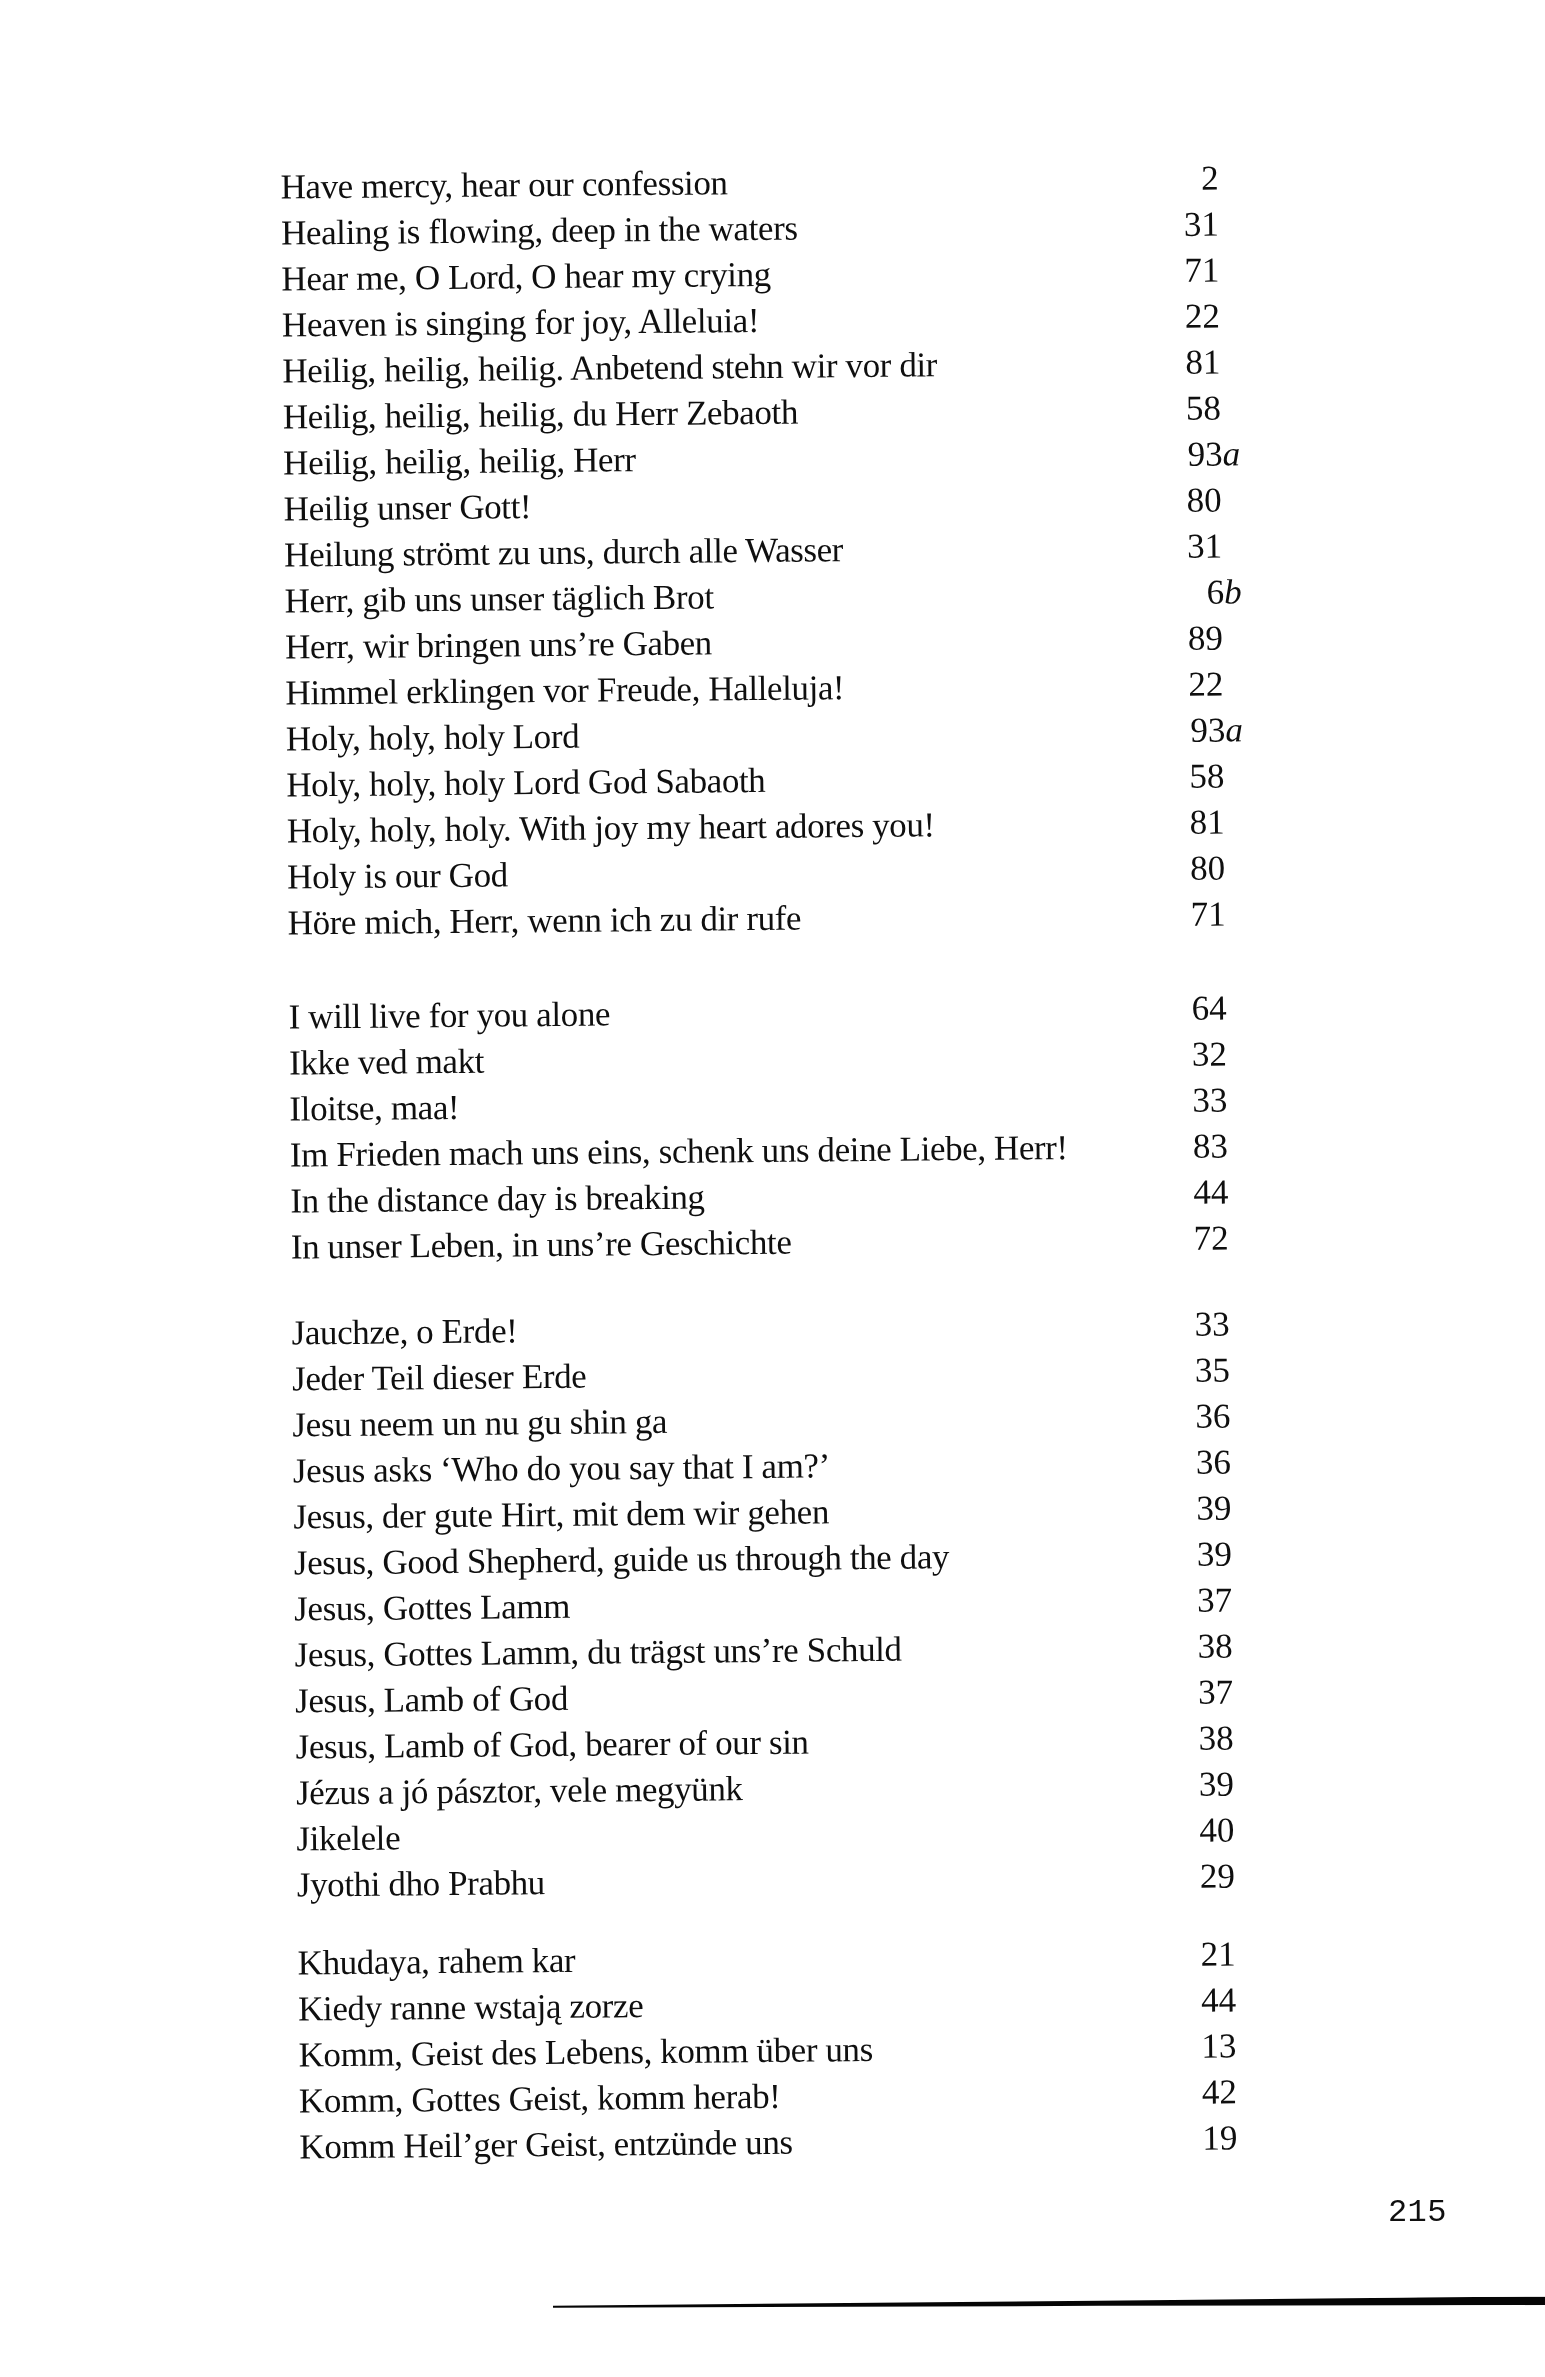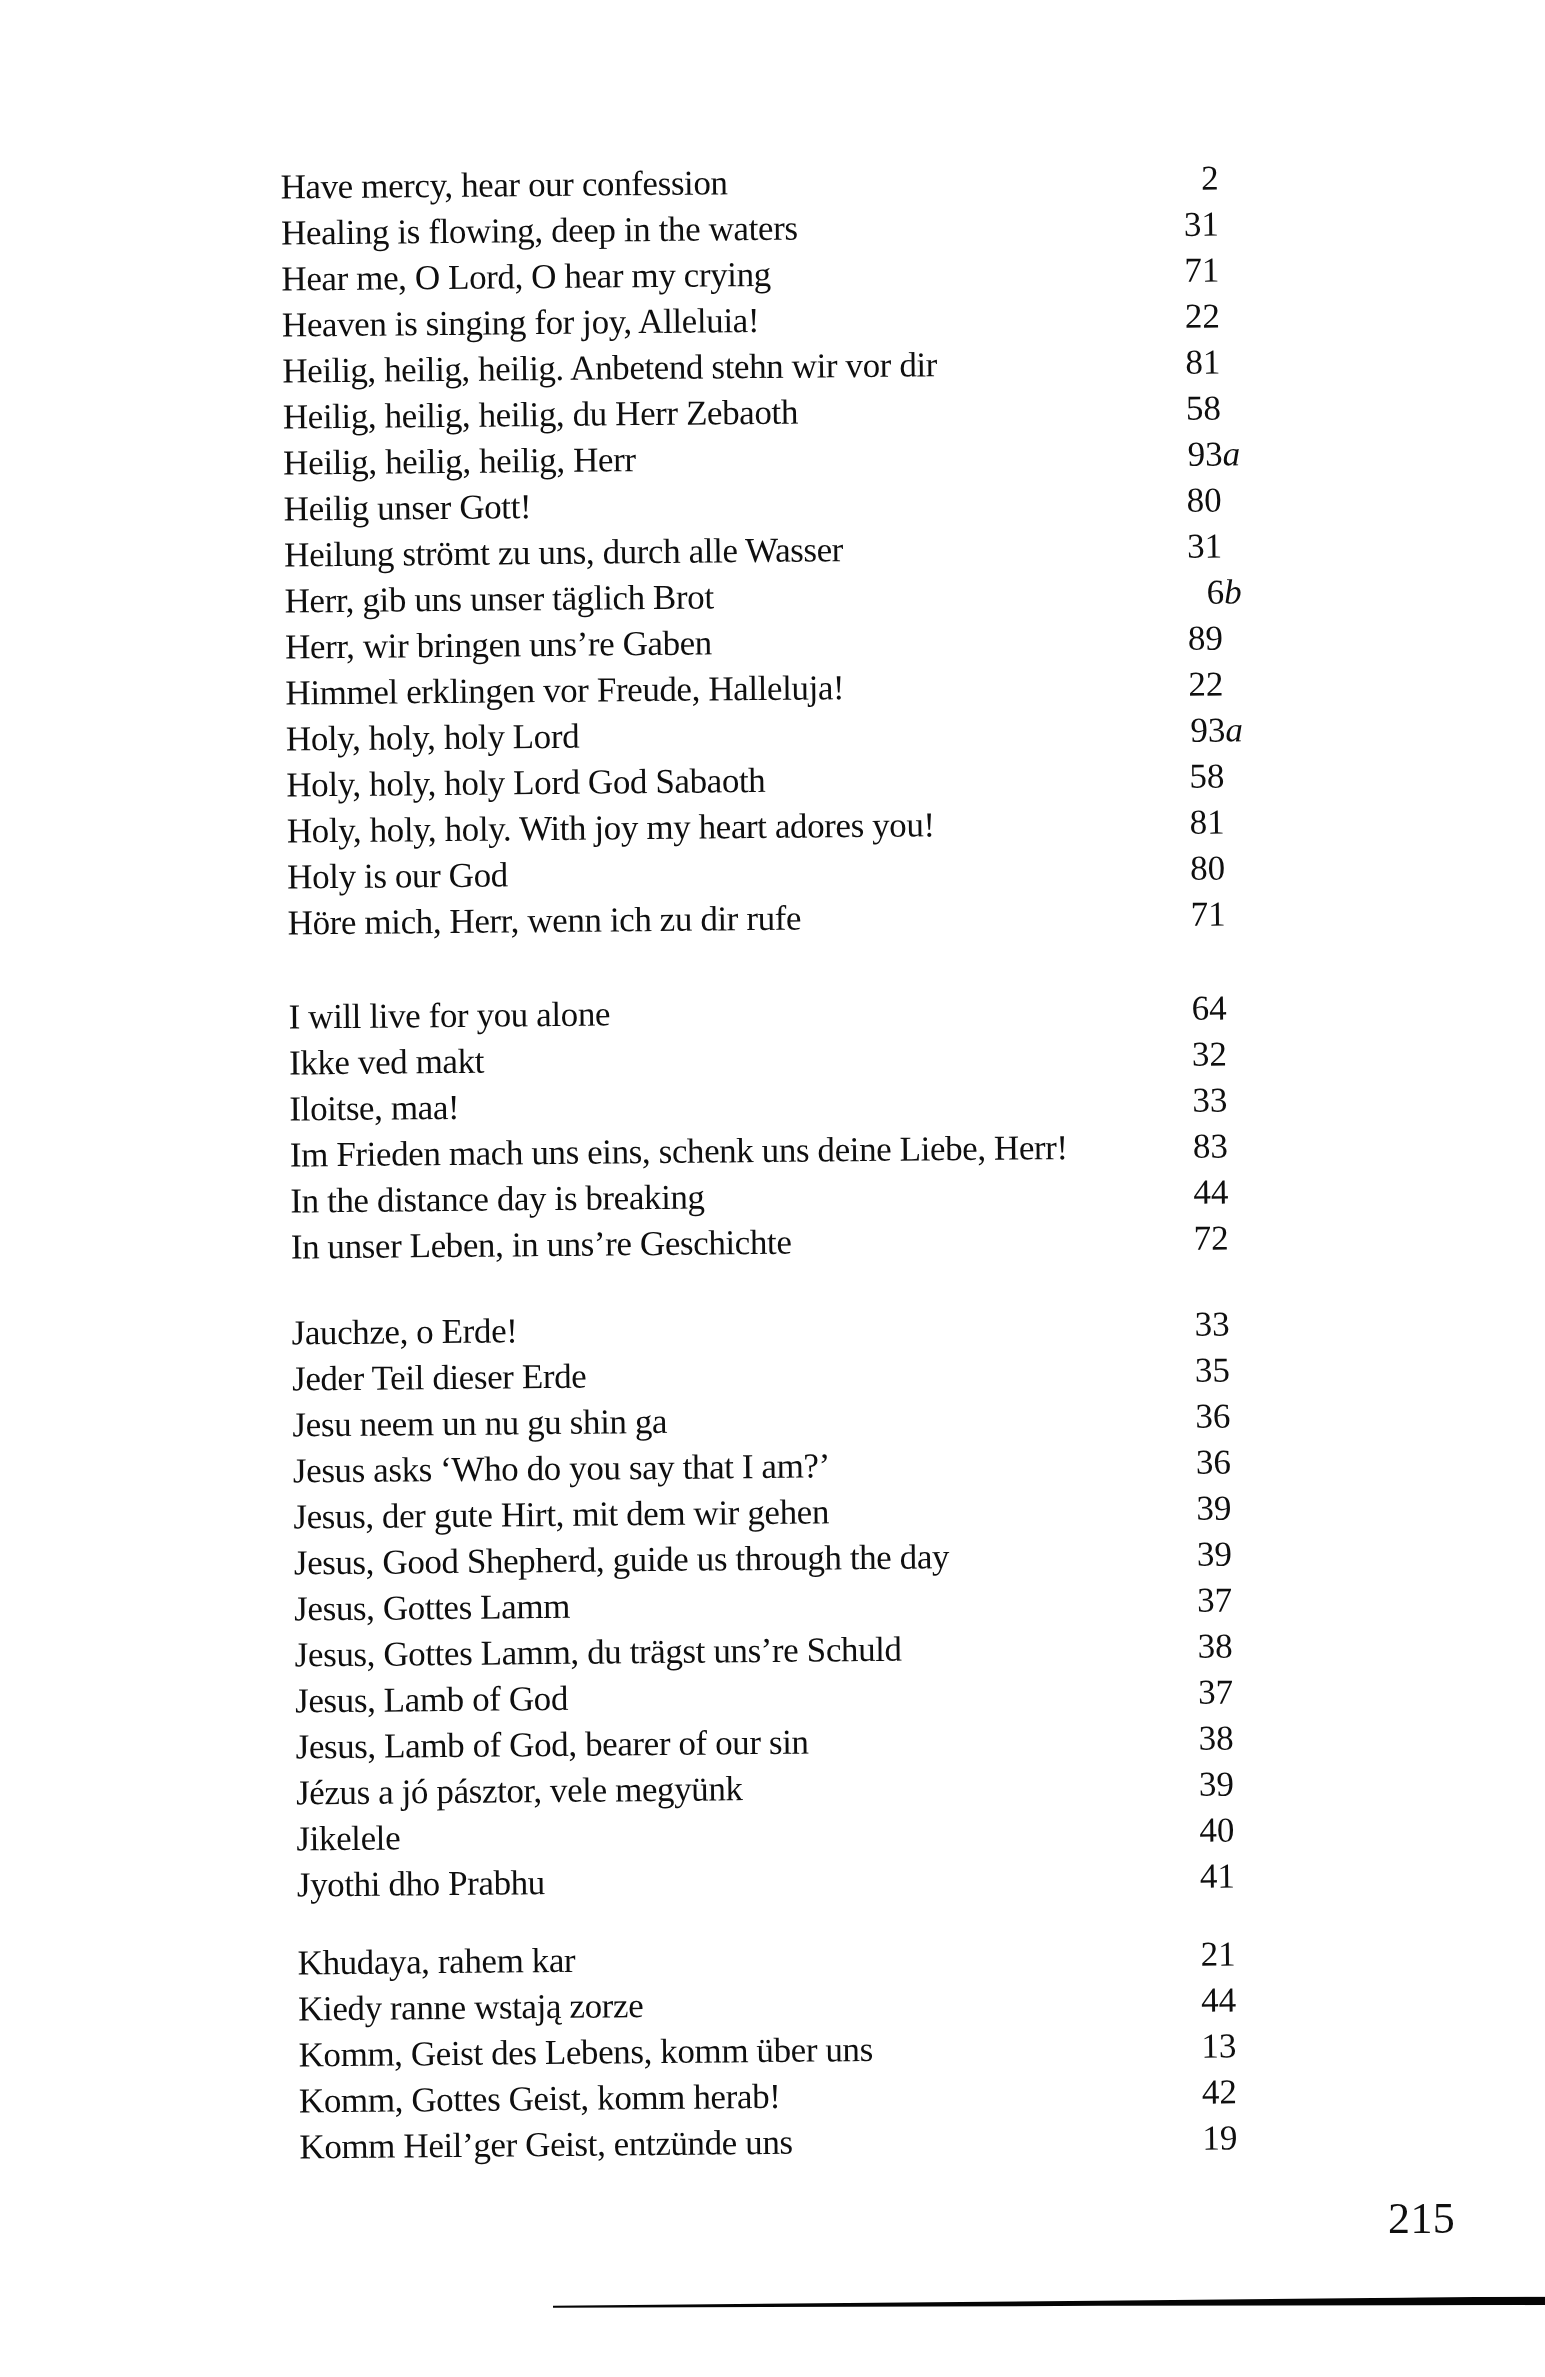--- a/index.html
+++ b/index.html
@@ -19,21 +19,21 @@
   .block.g3{margin-top:32px;}
   .row{
     display:flex;align-items:baseline;height:46px;line-height:46px;
     font-size:35px;letter-spacing:-0.4px;white-space:nowrap;
   }
   .title{flex:1 1 0;min-width:0;overflow:visible;}
   .num{flex:0 0 103px;width:103px;text-align:right;letter-spacing:0;}
   .sfx{font-style:italic;margin-right:-19px;}
   #folio{
     position:absolute;left:1388px;top:2197px;
-    font-size:44px;line-height:1;letter-spacing:0.4px;
+    font-size:32px;line-height:1;letter-spacing:0.4px;font-family:Liberation Mono, monospace;
   }
   #bottom-rule{
     position:absolute;left:553px;top:2299px;width:992px;height:8.7px;
     background:#050505;
     clip-path:polygon(0 48%,55% 22%,100% 0,100% 100%,55% 82%,0 70%);
     transform:rotate(-0.3deg);
   }
 </style>
 </head>
 <body>
@@ -179,21 +179,21 @@
       <div class="row">
         <span class="title">Jézus a jó pásztor, vele megyünk</span>
         <span class="num">39</span>
       </div>
       <div class="row">
         <span class="title">Jikelele</span>
         <span class="num">40</span>
       </div>
       <div class="row">
         <span class="title">Jyothi dho Prabhu</span>
-        <span class="num">41</span>
+        <span class="num">29</span>
       </div>
     </div>
     <div class="block g3">
       <div class="row">
         <span class="title">Khudaya, rahem kar</span>
         <span class="num">21</span>
       </div>
       <div class="row">
         <span class="title">Kiedy ranne wstają zorze</span>
         <span class="num">44</span>

